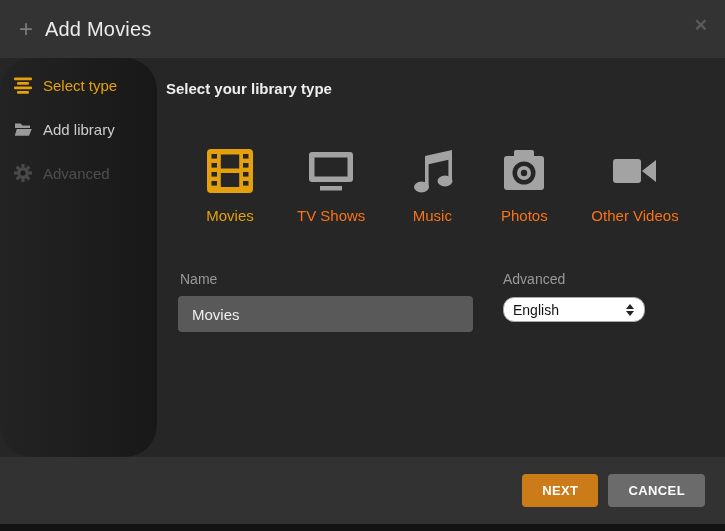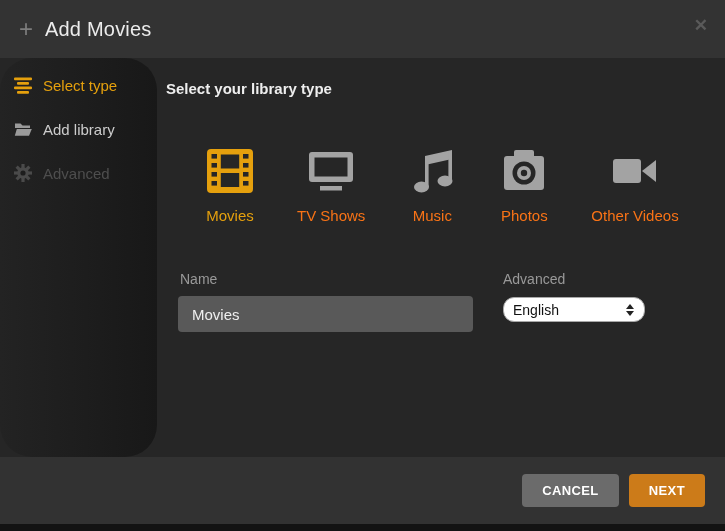--- a/index.html
+++ b/index.html
@@ -200,18 +200,18 @@
   <div class="field-label language-label">Advanced</div>
   <div class="language-select">
     <span class="language-value">English</span>
     <span class="stepper">
       <span class="tri-up"></span>
       <span class="tri-down"></span>
     </span>
   </div>
 
   <div class="footer">
+    <button class="btn btn-next">NEXT</button>
     <button class="btn btn-cancel">CANCEL</button>
-    <button class="btn btn-next">NEXT</button>
   </div>
   <div class="bottom-strip"></div>
 
 </div>
 
 </body></html>

